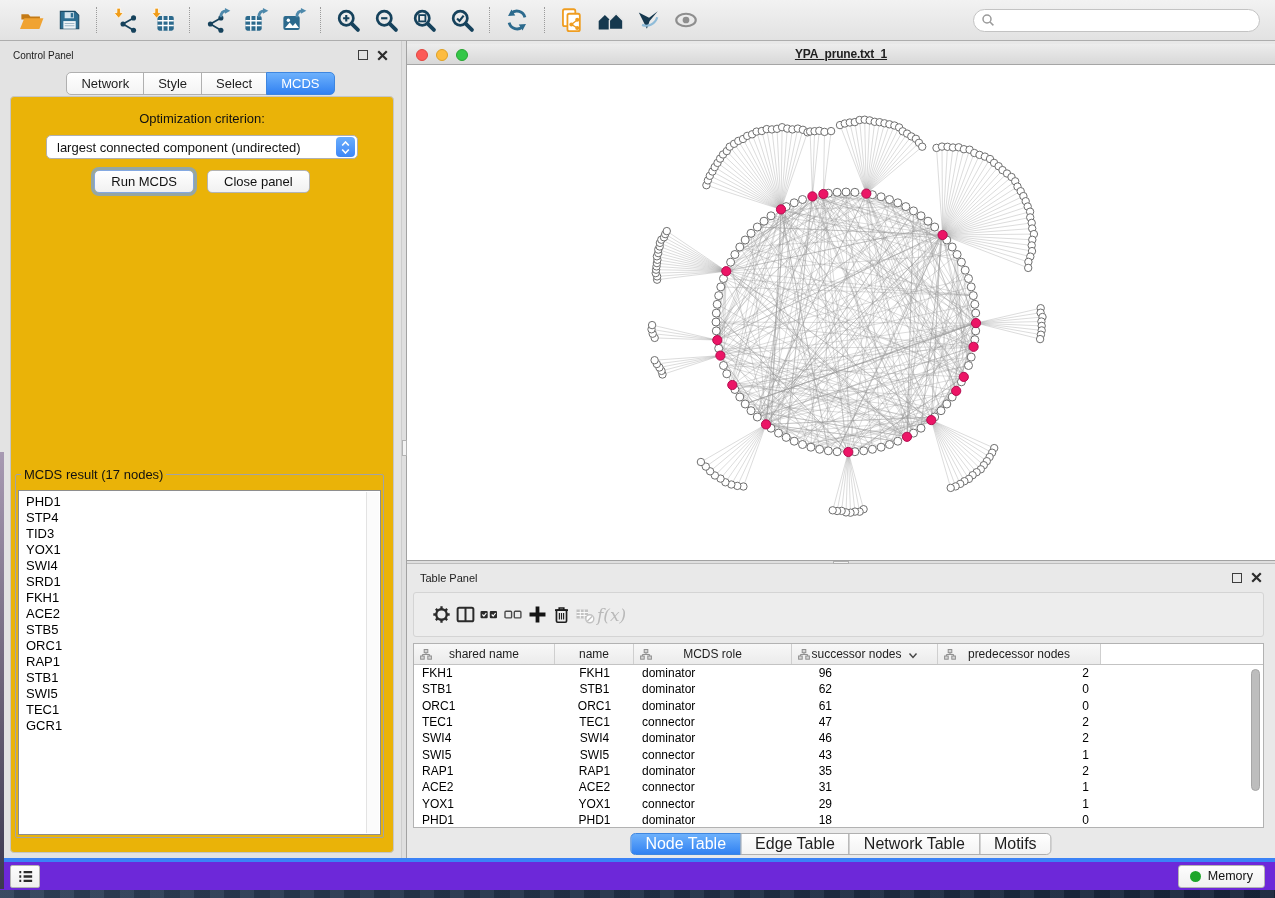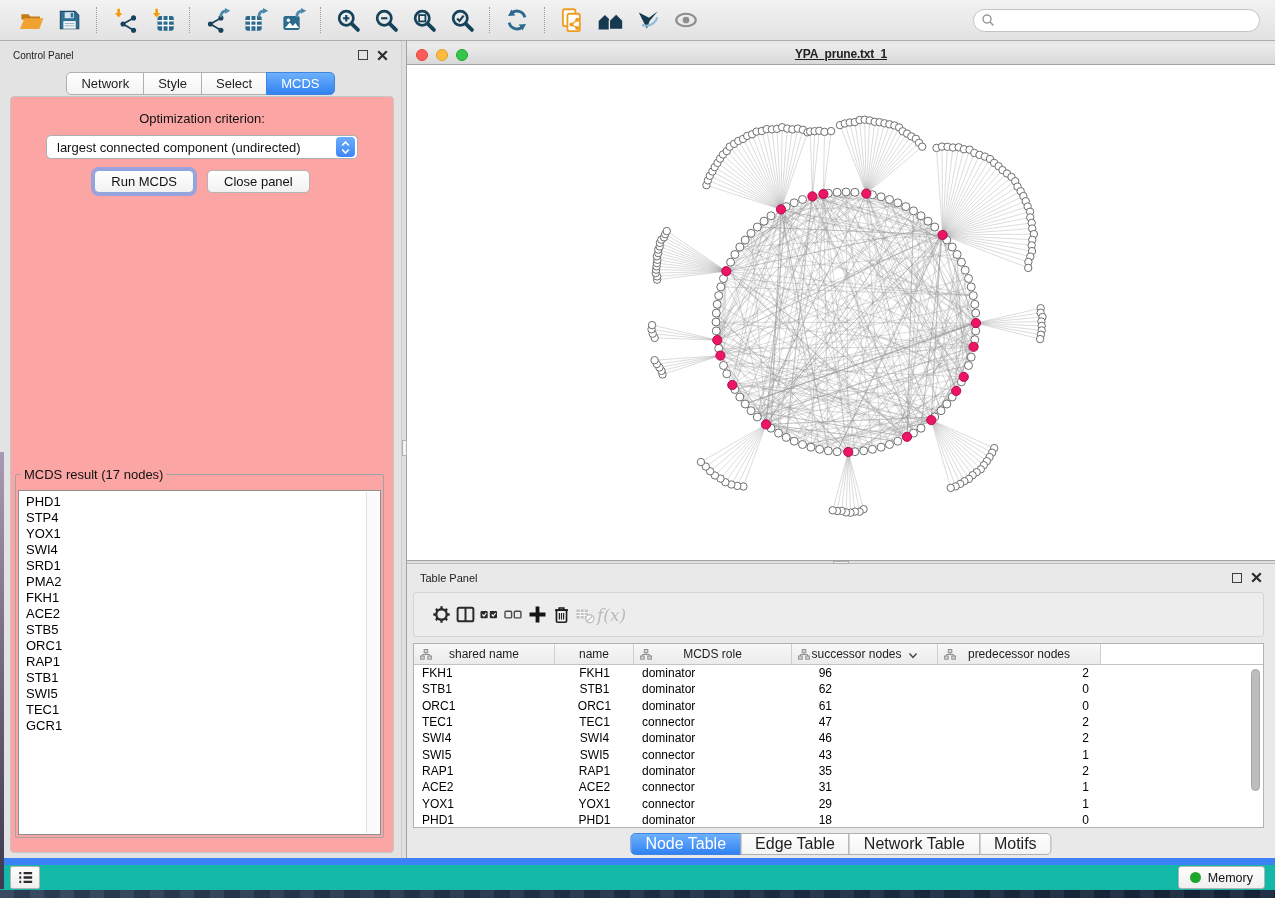--- a/index.html
+++ b/index.html
@@ -35,21 +35,21 @@
   .float-btn { width:10px; height:10px; border:1.4px solid #3d3d3d; display:inline-block; }
   .xbtn svg { display:block; }
 
   .cp-tabs { display:flex; justify-content:center; margin-top:3px; position:relative; z-index:2; }
   .tab { background:linear-gradient(#ffffff,#f3f3f3); border:1px solid #b0b0b0; margin-left:-1px; height:23px;
     line-height:21px; padding:0 14px; font-size:13px; color:#1e1e1e; }
   .tab:first-child { border-radius:5px 0 0 5px; margin-left:0; }
   .tab:last-child { border-radius:0 5px 5px 0; }
   .tab.active { background:linear-gradient(#6db1fc,#3181f2); color:#fff; border-color:#3e86df; }
 
-  .cp-box { position:absolute; top:55px; left:10px; right:7px; bottom:5px; background:#fca5a5;
+  .cp-box { position:absolute; top:55px; left:10px; right:7px; bottom:5px; background:#eab308;
     border:1px solid #c6c6c6; border-radius:4px; }
   .opt-label { text-align:center; margin-top:14px; font-size:13px; color:#111; }
   .opt-select { width:312px; height:24px; margin:9px auto 0; background:#fff; border:1px solid #b0b0b0;
     border-radius:5px; display:flex; align-items:center; font-size:13px; color:#111; }
   .opt-select .val { margin-left:10px; flex:1; white-space:nowrap; }
   .sel-arrows { width:19px; height:20px; margin-right:2px; border-radius:4px;
     background:linear-gradient(#6aaefc,#3d86f7); display:flex; align-items:center; justify-content:center; }
   .btn-row { display:flex; justify-content:center; gap:13px; margin-top:11px; }
   .mac-btn { height:23px; padding:0 16px; font-size:13px; color:#111; background:linear-gradient(#ffffff,#f1f1f1);
     border:1px solid #b4b4b4; border-radius:5px; font-family:"Liberation Sans",sans-serif; }
@@ -96,22 +96,22 @@
   .tr { display:flex; height:16.3px; align-items:center; font-size:12px; color:#000; }
   .td { white-space:nowrap; overflow:hidden; }
   .t-scroll { position:absolute; top:23px; right:2px; bottom:2px; width:11px; }
   .t-thumb { position:absolute; top:2px; left:1px; width:9px; height:122px; background:#bdbdbd;
     border:1px solid #a6a6a6; border-radius:5px; }
 
   .tp-tabs { position:absolute; left:50%; transform:translateX(-50%); top:269px; display:flex; }
   .tp-tabs .tab { height:22px; line-height:20px; font-size:16px; }
 
   
-  .statusbar { position:absolute; left:0; right:0; top:858px; height:32px; background:#14b8a6;
-    border-top:7px solid #3b82f6; display:flex; align-items:center; }
+  .statusbar { position:absolute; left:0; right:0; top:858px; height:32px; background:#6d28d9;
+    border-top:4px solid #3b82f6; display:flex; align-items:center; }
   .sb-btn { width:30px; height:23px; margin-left:10px; background:linear-gradient(#fdfdfd,#efefef);
     border:1px solid #b3b3b3; border-radius:2px; display:flex; align-items:center; justify-content:center; }
   .mem-btn { margin-left:auto; margin-right:10px; height:23px; padding:0 11px; display:flex; align-items:center; gap:7px;
     background:linear-gradient(#fdfdfd,#f0f0f0); border:1px solid #b3b3b3; border-radius:3px; font-size:12.5px; color:#111; }
   .mem-dot { width:11px; height:11px; border-radius:50%; background:#1ea62b; }
 
   .sliver { position:absolute; left:0; top:452px; width:4px; height:437px;
     background:linear-gradient(#a89ab3,#6b6277 55%,#3c3950); z-index:40; }
 </style>
 </head>
@@ -297,24 +297,24 @@
         </div>
         <div class="btn-row">
           <button class="mac-btn focus">Run MCDS</button>
           <button class="mac-btn">Close panel</button>
         </div>
         <fieldset class="mcds">
           <legend>MCDS result (17 nodes)</legend>
           <div class="mcds-list">
               <div>PHD1</div>
               <div>STP4</div>
+              <div>TID3</div>
               <div>YOX1</div>
               <div>SWI4</div>
               <div>SRD1</div>
-              <div>PMA2</div>
               <div>FKH1</div>
               <div>ACE2</div>
               <div>STB5</div>
               <div>ORC1</div>
               <div>RAP1</div>
               <div>STB1</div>
               <div>SWI5</div>
               <div>TEC1</div>
               <div>GCR1</div>
             </div>

